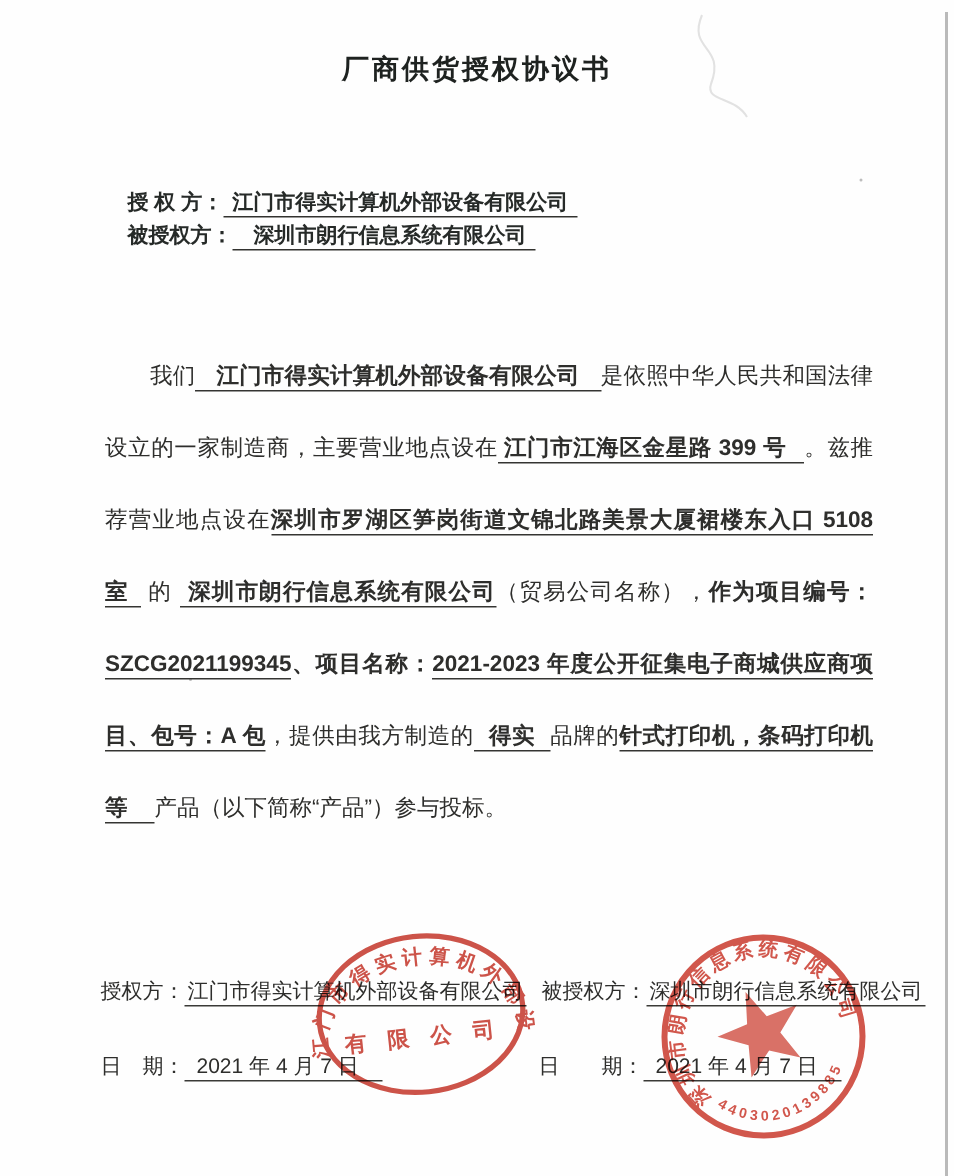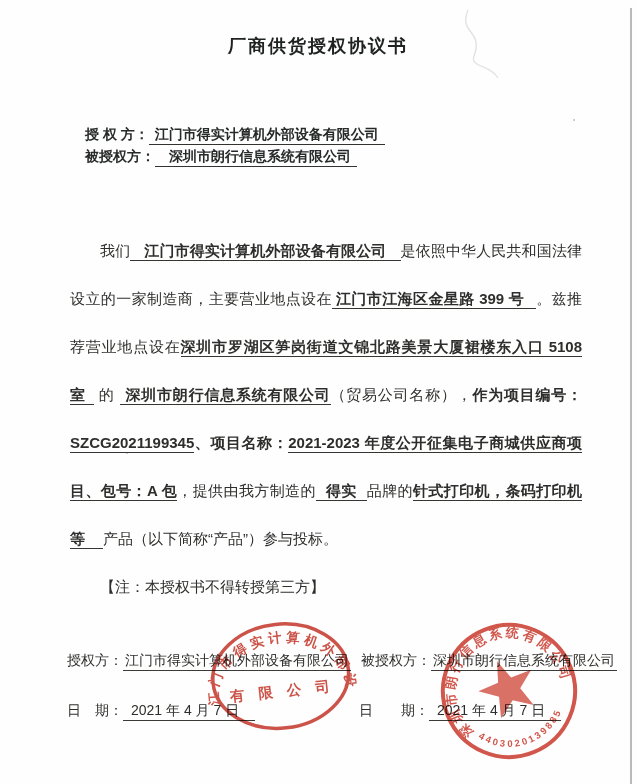--- a/index.html
+++ b/index.html
@@ -62,21 +62,20 @@
 </svg>
 
 <div class="title">厂商供货授权协议书</div>
 
 <div class="party" style="top:126px;"><span>授 权 方：</span><span class="val">江门市得实计算机外部设备有限公司</span></div>
 
 <div class="party" style="top:148px;"><span>被授权方：</span><span class="val lead">深圳市朗行信息系统有限公司</span></div>
 
 <div class="bodytext">
   <p><span>我们</span><span class="b u pad14">江门市得实计算机外部设备有限公司</span><span>是依照中华人民共和国法律设立的一家制造商，主要营业地点设在</span><span class="b u pad10">江门市江海区金星路 399 号</span><span>。兹推荐营业地点设在</span><span class="b u pad8">深圳市罗湖区笋岗街道文锦北路美景大厦裙楼东入口 5108 室</span><span class="gap">的</span><span class="b u pad6">深圳市朗行信息系统有限公司</span><span>（贸易公司名称），</span><span class="b">作为项目编号：</span><span class="b u">SZCG2021199345</span><span class="b">、项目名称：</span><span class="b u">2021-2023 年度公开征集电子商城供应商项目、包号：A 包</span><span>，提供由我方制造的</span><span class="b u padbr">得实</span><span>品牌的</span><span class="b u padr18">针式打印机，条码打印机等</span><span>产品（以下简称“产品”）参与投标。</span></p>
-  <p>【注：本授权书不得转授第三方】</p>
 </div>
 
 <div class="sig">
   <div><span>授权方：</span><span class="uline">江门市得实计算机外部设备有限公司</span><span class="gap2"></span><span>被授权方：</span><span class="uline">深圳市朗行信息系统有限公司</span></div>
   <div class="sig-row2"><span>日　期：</span><span class="uline datepad">2021 年 4 月 7 日</span><span class="right-date"><span>日　　期：</span><span class="uline datepad">2021 年 4 月 7 日</span></span></div>
 </div>
 
 <svg class="seal seal-left" width="172" height="142" xmlns="http://www.w3.org/2000/svg">
   <defs>
     <path id="lsr" d="M 23 94 A 64 48 0 1 1 147 94" fill="none"></path>

